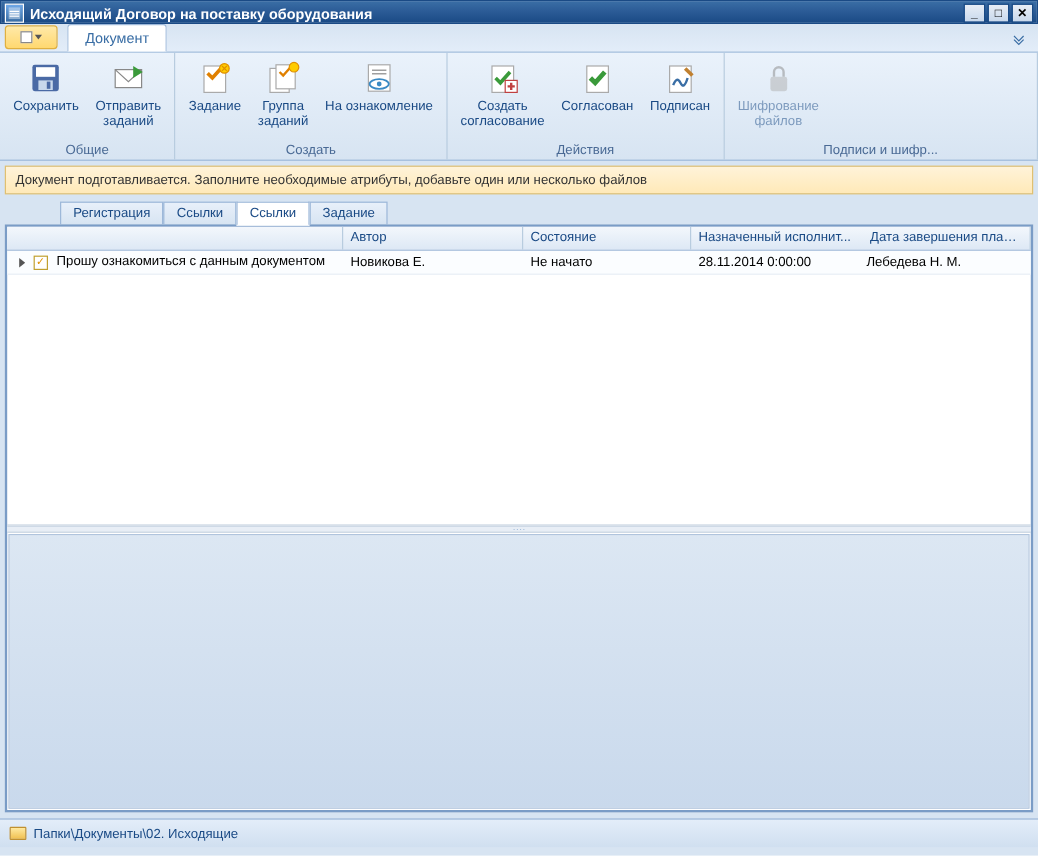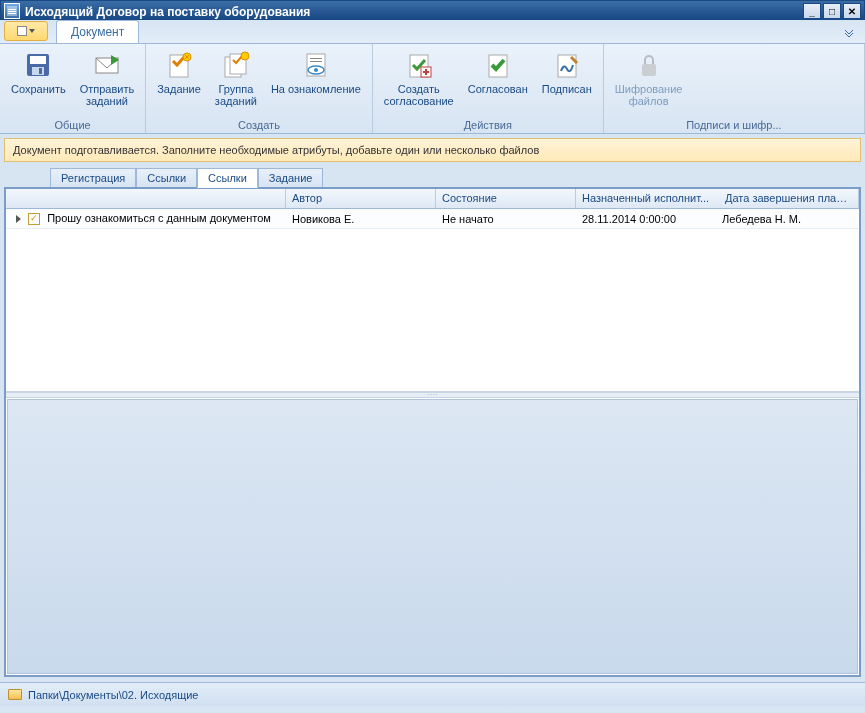--- a/index.html
+++ b/index.html
@@ -207,21 +207,21 @@
     vertical-align:middle;
     position:relative;
   }
   .task-ico::after {
     content:"✓";
     color:#e09000;
     font-size:9px;
     position:absolute;
     left:1px;top:-1px;
   }
-  .grid-body { flex: 0 0 auto; height:183px; overflow:auto; border-bottom:1px solid #c8d4e2;}
+  .grid-body { flex: 0 0 auto; height:229px; overflow:auto; border-bottom:1px solid #c8d4e2;}
   .splitter {
     height: 6px;
     background: #e8eef6;
     border-top:1px solid #c8d4e2;
     border-bottom:1px solid #c8d4e2;
     text-align:center;
     color:#9db8d9;
     font-size:8px;
     line-height:3px;
     cursor:row-resize;

